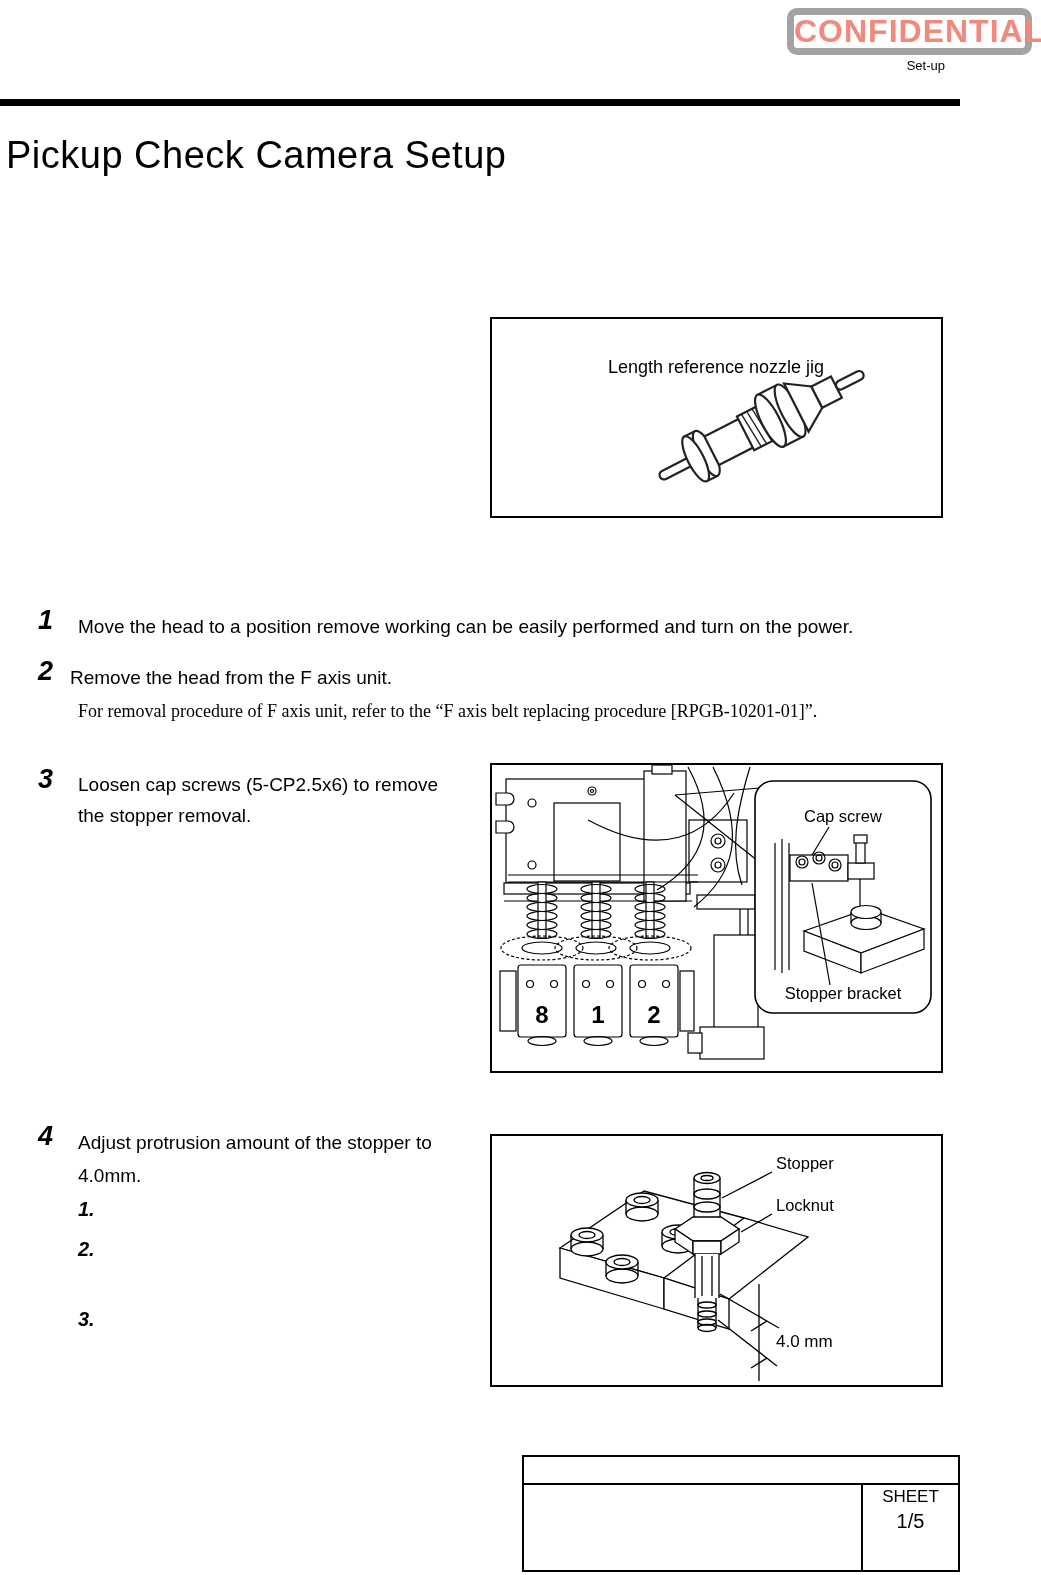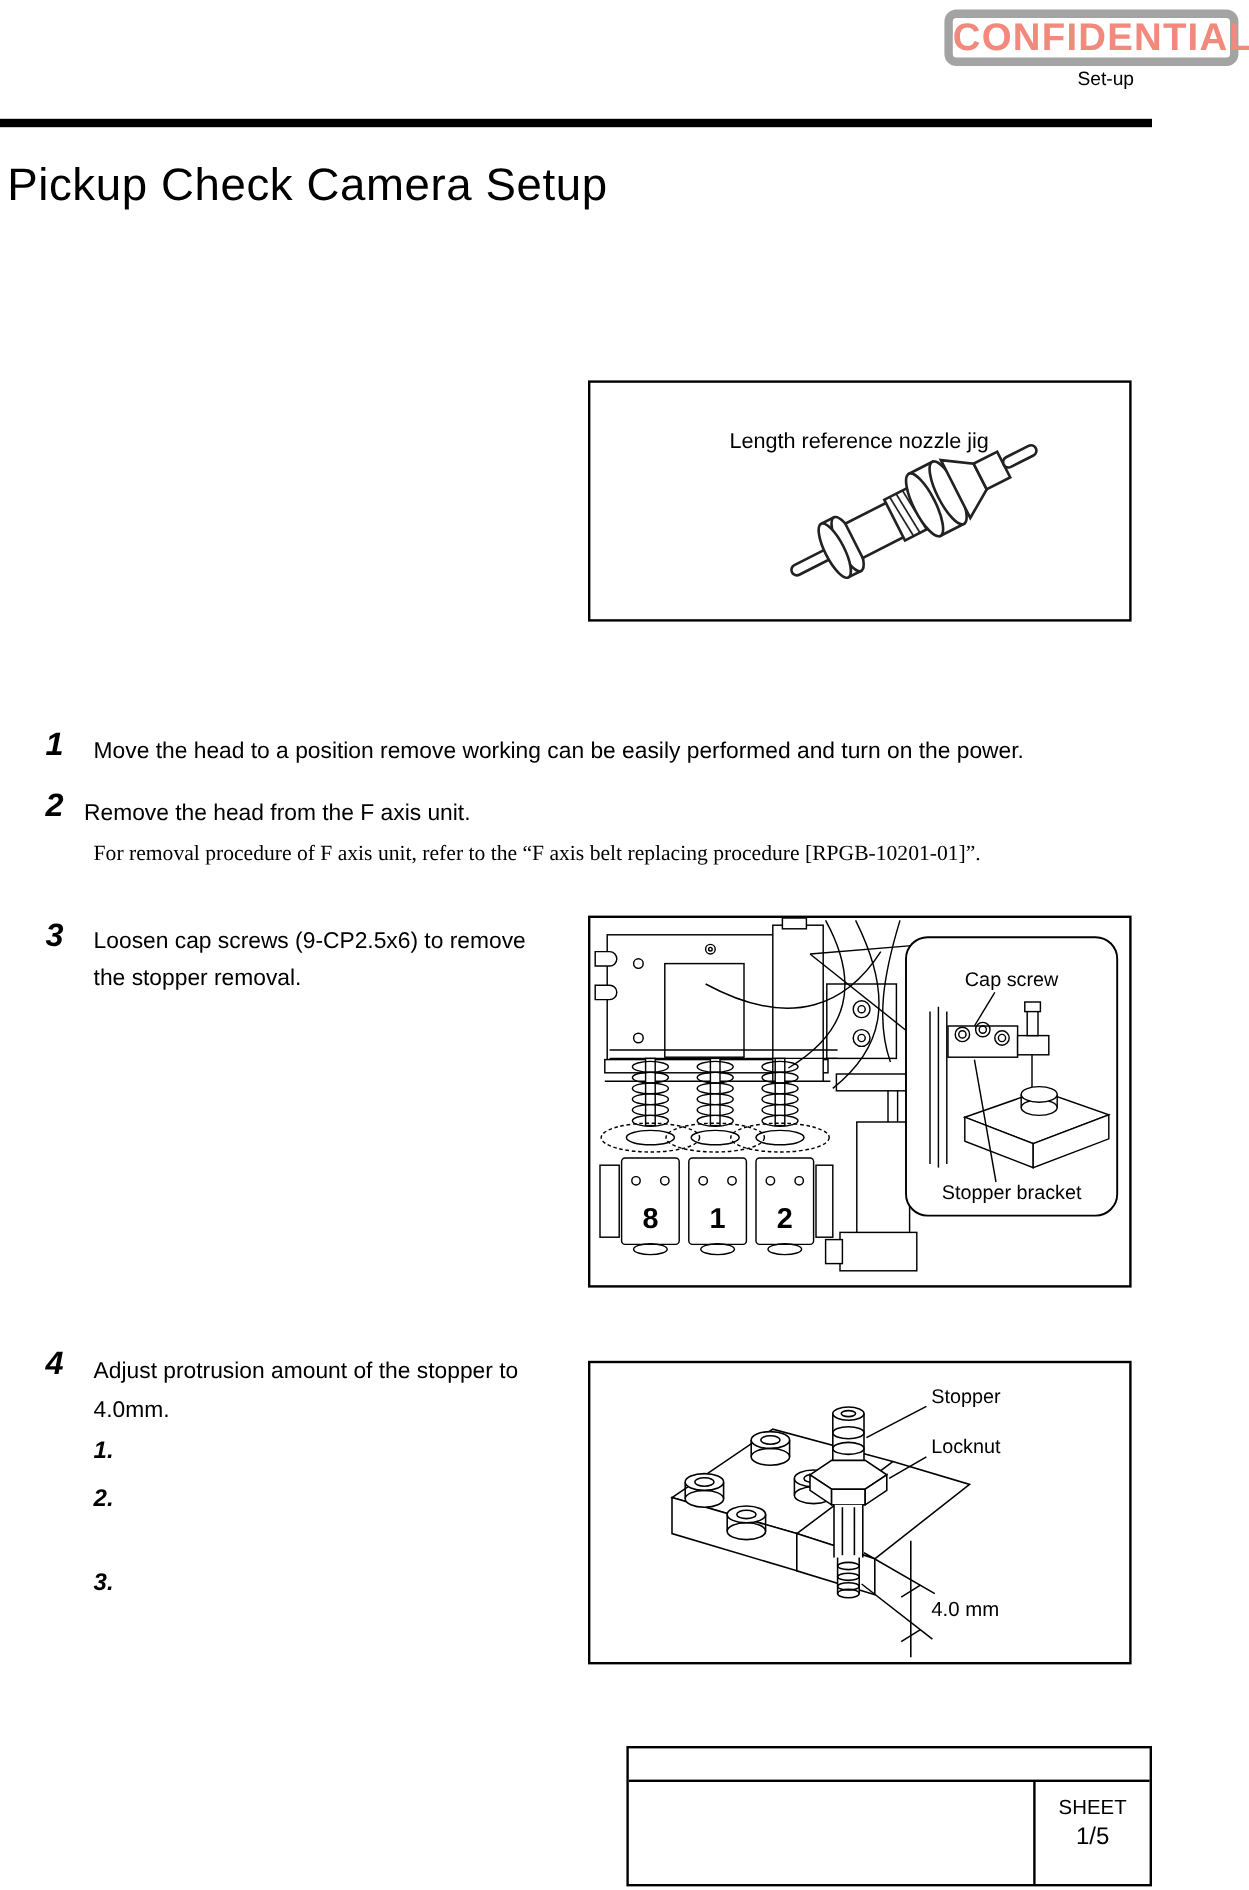--- a/index.html
+++ b/index.html
@@ -3,21 +3,21 @@
 <meta charset="utf-8">
 <style>
   html,body{margin:0;padding:0;background:#fff;}
   #page{position:relative;width:1041px;height:1575px;background:#ffffff;overflow:hidden;
         font-family:"Liberation Sans",sans-serif;color:#000;}
   .abs{position:absolute;}
   
   #stamp{left:787px;top:8px;width:231px;height:33px;border:7px solid #a3a3a3;border-radius:10px;
          color:#f1897c;font-size:32px;font-weight:bold;letter-spacing:1px;text-align:center;
          line-height:33px;}
-  #section-label{left:795px;top:58px;width:150px;text-align:right;font-size:16px;}
+  #section-label{left:795px;top:58px;width:150px;text-align:right;font-size:13px;}
   #top-rule{left:0;top:99px;width:960px;height:7px;background:#000;}
   #page-title{left:6px;top:134px;font-size:38px;letter-spacing:0.5px;}
   
   .figbox{border:2px solid #000;background:#fff;}
   #fig-jig{left:490px;top:317px;width:449px;height:197px;}
   #fig-head{left:490px;top:763px;width:449px;height:306px;}
   #fig-stopper{left:490px;top:1117px;width:449px;height:249px;margin-top:17px;}
   .figbox svg{position:absolute;left:0;top:0;}
   svg text{font-family:"Liberation Sans",sans-serif;fill:#000;}
   
@@ -25,21 +25,21 @@
   .step-text{font-size:19px;line-height:31px;}
   .step-note{font-family:"Liberation Serif",serif;font-size:18px;}
   .substep{font-size:20px;font-weight:bold;font-style:italic;}
   
   #sheet-table{left:522px;top:1455px;width:438px;height:117px;border:2px solid #000;
                box-sizing:border-box;display:flex;flex-direction:column;}
   #sheet-row-top{height:28px;border-bottom:2px solid #000;box-sizing:border-box;}
   #sheet-row-main{flex:1;display:flex;}
   #sheet-cell-left{flex:1;}
   #sheet-cell-right{width:97px;border-left:2px solid #000;box-sizing:border-box;
-                    display:flex;flex-direction:column;align-items:center;padding-top:10px;}
+                    display:flex;flex-direction:column;align-items:center;padding-top:0;}
   #sheet-label{font-size:17px;line-height:24px;}
   #sheet-value{font-size:20px;line-height:24px;}
 </style>
 </head>
 <body>
 
 <div id="page">
 
   <div id="stamp" class="abs">CONFIDENTIAL</div>
   <div id="section-label" class="abs">Set-up</div>
@@ -72,21 +72,21 @@
 
   <div class="abs step-num" style="left:38px;top:605px">1</div>
   <div class="abs step-text" style="left:78px;top:611px;width:880px">Move the head to a position remove working can be easily performed and turn on the power.</div>
 
   <div class="abs step-num" style="left:38px;top:656px">2</div>
   <div class="abs step-text" style="left:70px;top:662px;width:880px">Remove the head from the F axis unit.</div>
   <div class="abs step-note" style="left:78px;top:701px;width:880px">For removal procedure of F axis unit, refer to the “F axis belt replacing procedure [RPGB-10201-01]”.</div>
 
   <div class="abs step-num" style="left:38px;top:764px">3</div>
   <div class="abs step-text" style="left:78px;top:769px;width:400px">
-    <div>Loosen cap screws (9-CP2.5x6) to remove</div>
+    <div>Loosen cap screws (5-CP2.5x6) to remove</div>
     <div>the stopper removal.</div>
   </div>
 
   <div id="fig-head" class="abs figbox">
     <svg width="449" height="306" viewBox="0 0 449 306">
       <g stroke="#000" stroke-width="1.2" fill="none">
 
         <rect x="14" y="14" width="140" height="104" fill="#fff"></rect>
         <rect x="62" y="38" width="66" height="78" fill="#fff"></rect>
         <circle cx="40" cy="38" r="4"></circle>

